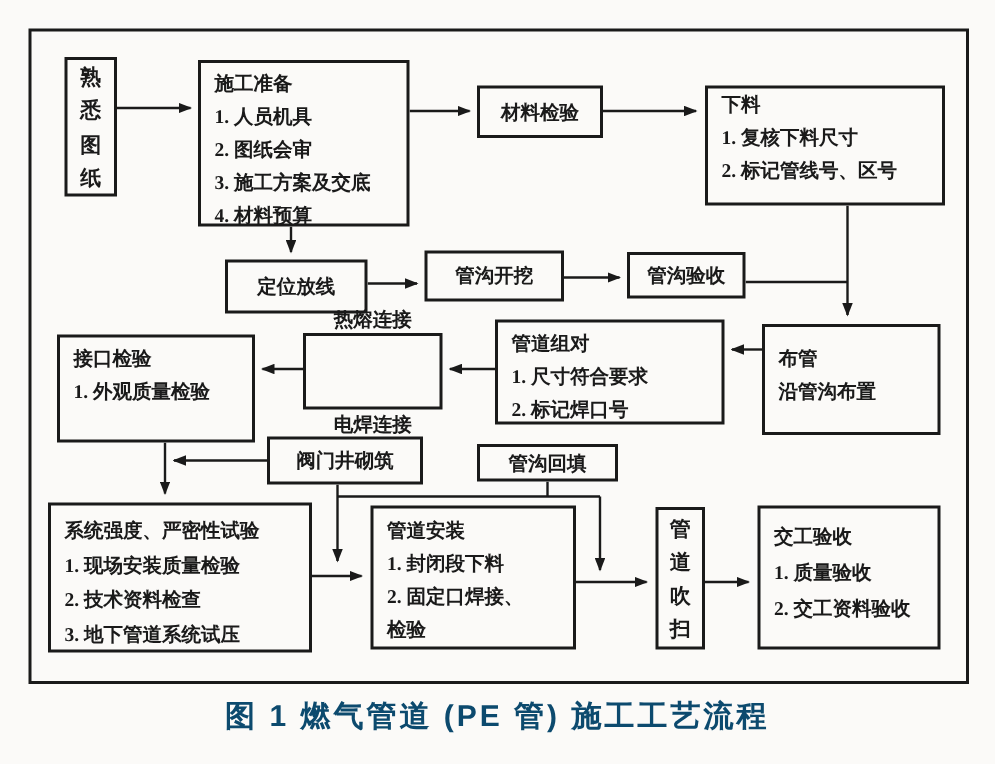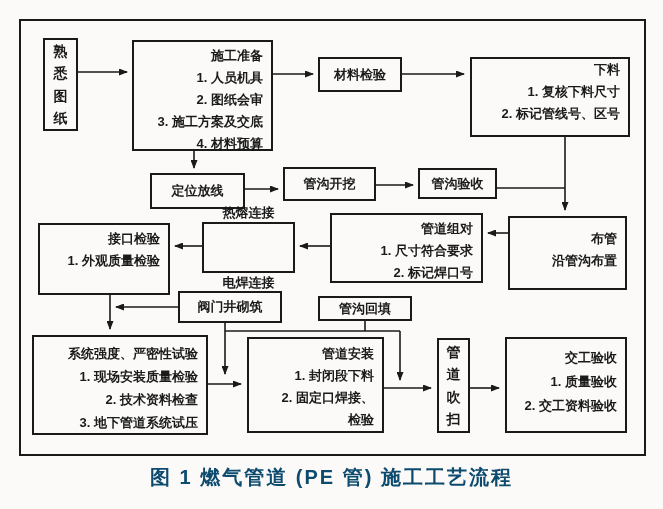--- a/index.html
+++ b/index.html
@@ -7,24 +7,24 @@
     position:relative;width:663px;height:509px;background:#fbfaf8;
     font-family:"Liberation Sans","DejaVu Sans",sans-serif;color:#1a1a1a;overflow:hidden;
   }
   .frame{position:absolute;left:19px;top:19px;width:623px;height:433px;border:2px solid #1a1a1a;background:transparent;}
   .arrows{position:absolute;left:0;top:0;width:663px;height:509px;}
   .node{
     position:absolute;border:2px solid #1a1a1a;background:#fbfaf8;
     font-weight:bold;font-size:13px;line-height:22px;box-sizing:border-box;
   }
   .node.center{display:flex;align-items:center;justify-content:center;text-align:center;}
-  .node.list{padding:3px 8px 0 9px;text-align:right;}
+  .node.list{padding:3px 8px 0 9px;text-align:left;}
   .node.vert{display:flex;flex-direction:column;align-items:center;justify-content:space-evenly;font-size:14px;}
   .node .t{white-space:nowrap;}
-  .node .it{white-space:nowrap;}
+  .node .it{white-space:nowrap;font-family:Liberation Serif, serif;}
   .caption{
     position:absolute;left:0;top:464px;width:663px;text-align:center;
     font-size:20px;font-weight:bold;letter-spacing:2px;color:#0c4a6e;
   }
 </style>
 </head>
 <body>
 
 <div class="canvas">
 

